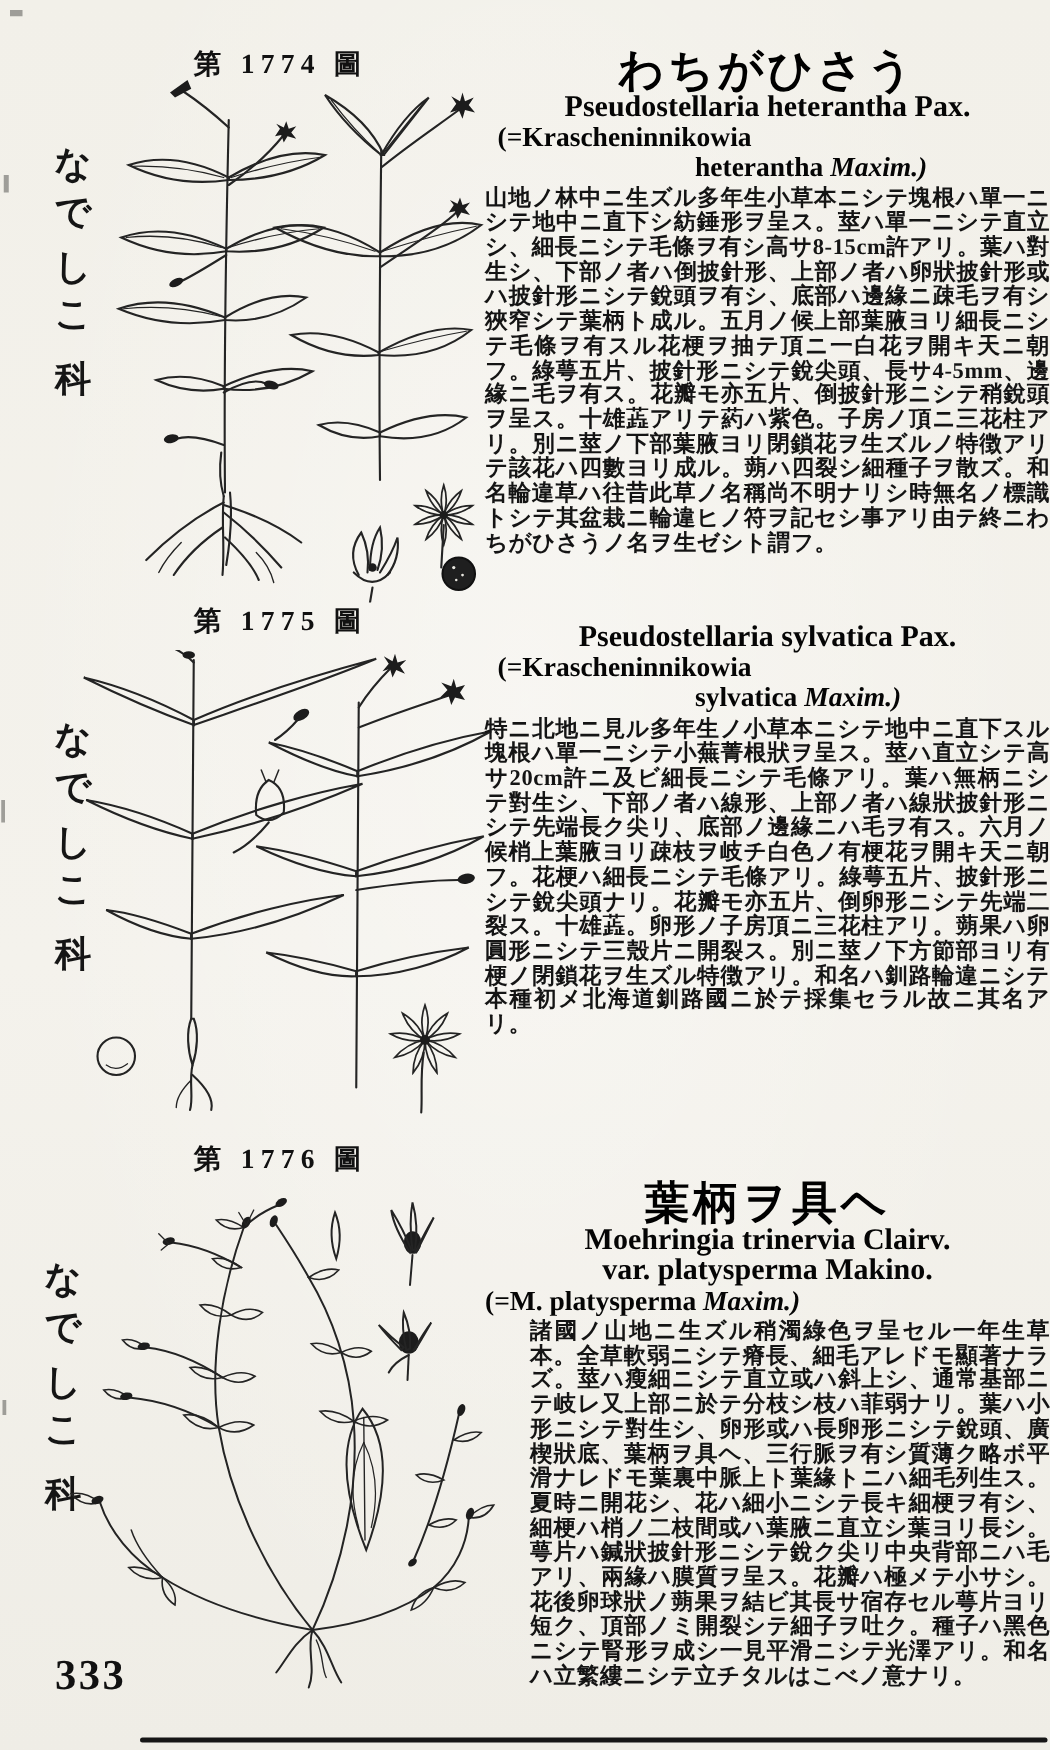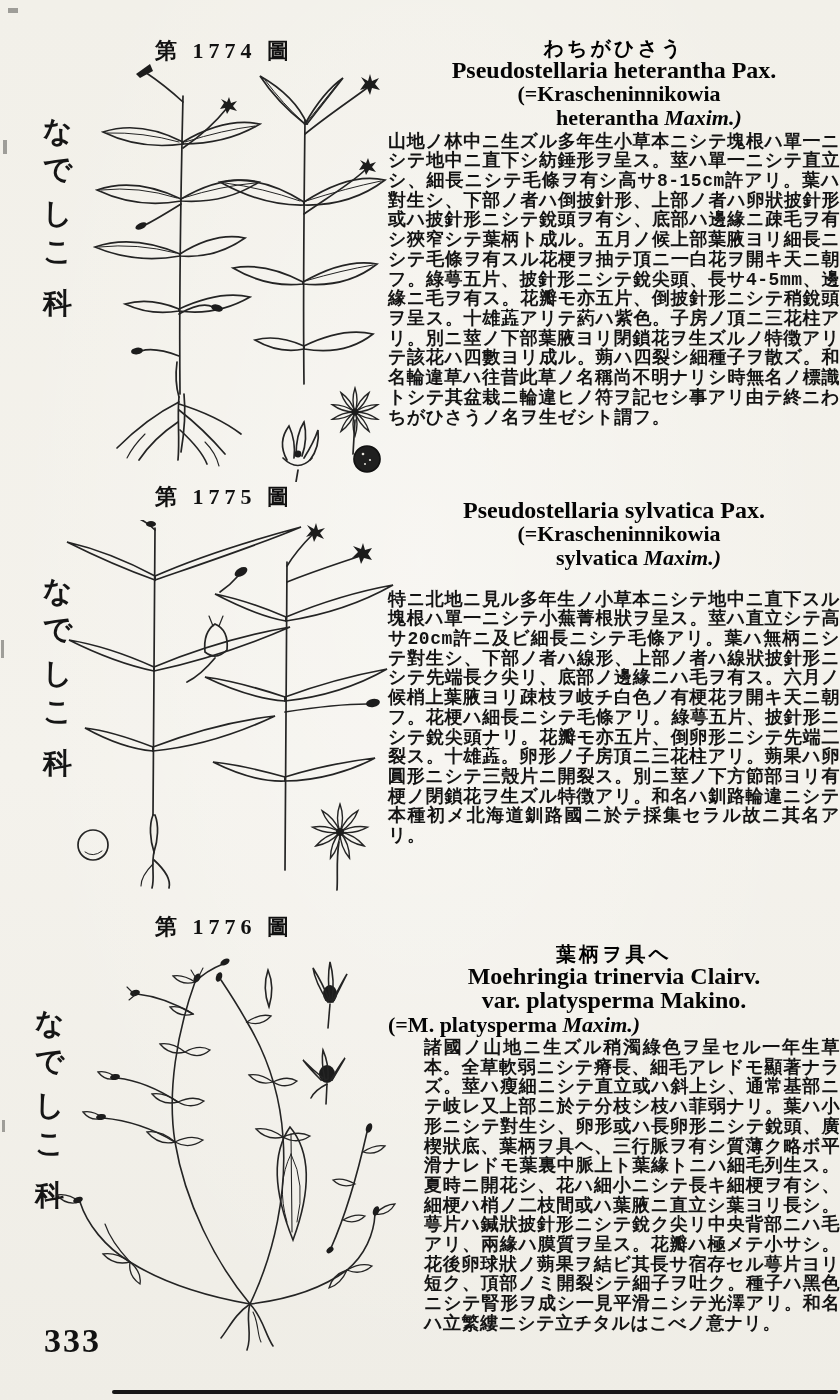--- a/index.html
+++ b/index.html
@@ -25,41 +25,41 @@
   .family-label {
     position:absolute;
     writing-mode:vertical-rl; text-orientation:upright;
     font-size:29px; font-weight:600; letter-spacing:9px;
     color:#151515; white-space:nowrap;
   }
   .illu { position:absolute; }
   .illu svg { display:block; }
   .textcol { position:absolute; left:388px; width:452px; }
   .entry-title {
-    font-size:20px; font-weight:700; text-align:center;
+    font-size:36px; font-weight:700; text-align:center;
     letter-spacing:3px; color:#000; line-height:1.0;
     font-family:"Liberation Serif","DejaVu Serif",serif;
   }
   .sci-line {
     font-size:24px; font-weight:700; text-align:center;
     color:#050505; line-height:1.02; white-space:nowrap;
   }
   .sci-line .auth { font-weight:700; }
   .syn-line {
     font-size:22px; font-weight:700; color:#050505;
     line-height:1.05; white-space:nowrap;
   }
-  .syn-open { text-align:center; padding-left:10px; }
+  .syn-open { text-align:left; padding-left:10px; }
   .syn-close { text-align:left; padding-left:168px; }
   .syn-center { text-align:left; }
   .syn-line .auth { font-style:italic; }
   .body-text {
     font-size:18px; line-height:19.7px; font-weight:600;
     text-align:justify; text-justify:inter-character;
-    color:#141414; letter-spacing:0.5px;font-family:Liberation Mono, monospace;
+    color:#141414; letter-spacing:0.5px;
   }
   .page-number {
     position:absolute; left:44px; top:1322px;
     font-size:34px; font-weight:700; color:#111; letter-spacing:2px;
   }
   .bottom-rule {
     position:absolute; left:112px; top:1390px; width:726px; height:4px;
     background:#161616; border-radius:2px;
   }
   .artifact { position:absolute; background:#5a5a55; opacity:.55; }
@@ -271,21 +271,21 @@
   <div class="textcol" style="top:498px;">
     <div class="sci-line">
       <span>Pseudostellaria sylvatica </span><span class="auth">Pax.</span>
     </div>
     <div class="syn-line syn-open">
       <span>(=Krascheninnikowia</span>
     </div>
     <div class="syn-line syn-close">
       <span>sylvatica </span><span class="auth">Maxim.)</span>
     </div>
-    <p class="body-text" style="margin-top:22px;">特ニ北地ニ見ル多年生ノ小草本ニシテ地中ニ直下スル塊根ハ單一ニシテ小蕪菁根狀ヲ呈ス。莖ハ直立シテ高サ20cm許ニ及ビ細長ニシテ毛條アリ。葉ハ無柄ニシテ對生シ、下部ノ者ハ線形、上部ノ者ハ線狀披針形ニシテ先端長ク尖リ、底部ノ邊緣ニハ毛ヲ有ス。六月ノ候梢上葉腋ヨリ疎枝ヲ岐チ白色ノ有梗花ヲ開キ天ニ朝フ。花梗ハ細長ニシテ毛條アリ。綠萼五片、披針形ニシテ銳尖頭ナリ。花瓣モ亦五片、倒卵形ニシテ先端二裂ス。十雄蕋。卵形ノ子房頂ニ三花柱アリ。蒴果ハ卵圓形ニシテ三殼片ニ開裂ス。別ニ莖ノ下方節部ヨリ有梗ノ閉鎖花ヲ生ズル特徴アリ。和名ハ釧路輪違ニシテ本種初メ北海道釧路國ニ於テ採集セラル故ニ其名アリ。</p>
+    <p class="body-text" style="margin-top:5px;">特ニ北地ニ見ル多年生ノ小草本ニシテ地中ニ直下スル塊根ハ單一ニシテ小蕪菁根狀ヲ呈ス。莖ハ直立シテ高サ20cm許ニ及ビ細長ニシテ毛條アリ。葉ハ無柄ニシテ對生シ、下部ノ者ハ線形、上部ノ者ハ線狀披針形ニシテ先端長ク尖リ、底部ノ邊緣ニハ毛ヲ有ス。六月ノ候梢上葉腋ヨリ疎枝ヲ岐チ白色ノ有梗花ヲ開キ天ニ朝フ。花梗ハ細長ニシテ毛條アリ。綠萼五片、披針形ニシテ銳尖頭ナリ。花瓣モ亦五片、倒卵形ニシテ先端二裂ス。十雄蕋。卵形ノ子房頂ニ三花柱アリ。蒴果ハ卵圓形ニシテ三殼片ニ開裂ス。別ニ莖ノ下方節部ヨリ有梗ノ閉鎖花ヲ生ズル特徴アリ。和名ハ釧路輪違ニシテ本種初メ北海道釧路國ニ於テ採集セラル故ニ其名アリ。</p>
   </div>
 
   <div class="fig-caption" style="left:155px;top:912px;">第 1776 圖</div>
   <div class="family-label" style="left:30px;top:988px;">なでしこ科</div>
 
   <div class="illu" style="left:25px;top:952px;">
     <svg width="375" height="420" viewBox="0 0 375 420" fill="none" stroke="#242424" stroke-width="1.6" stroke-linecap="round">
 
       <path d="M225,352 C220,368 228,382 222,398"></path>
       <path d="M225,352 C238,366 240,382 248,394"></path>

